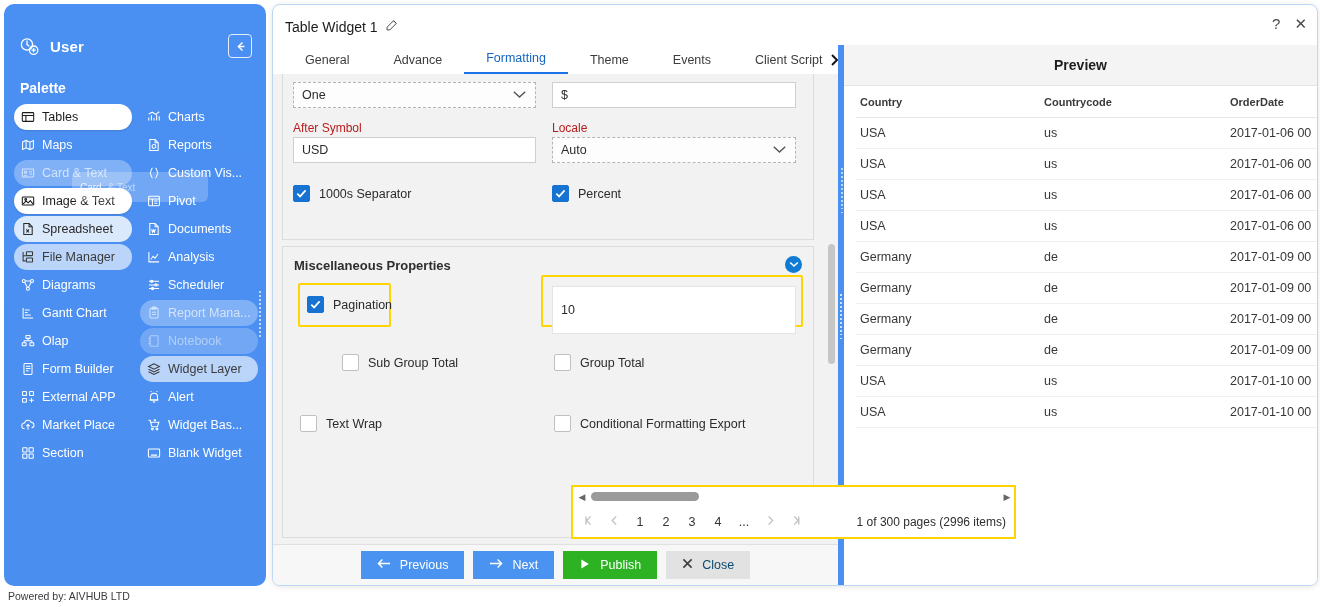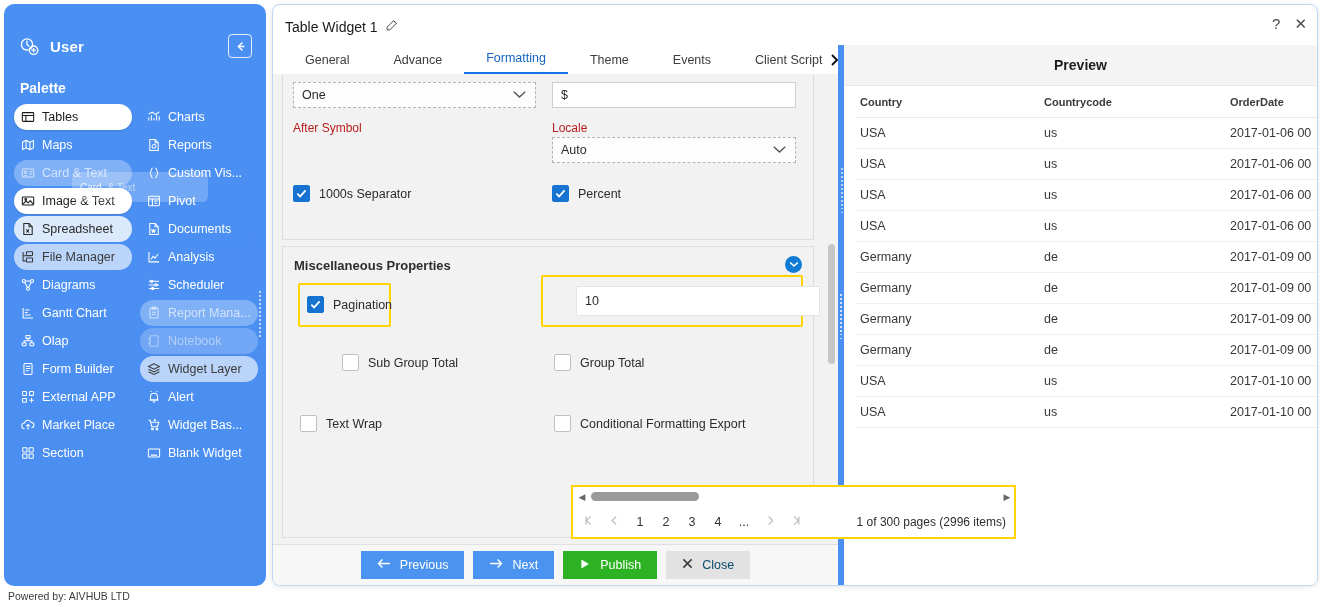--- a/index.html
+++ b/index.html
@@ -513,20 +513,23 @@
           <svg width="15" height="9" viewBox="0 0 15 9" fill="none" stroke="#555" stroke-width="1.4">
               <path d="M1.8 1.8l5.7 5.2 5.7-5.2"></path>
             </svg>
         </span>
       </div>
       <div class="inp" style="left:279px;top:8px;width:244px;">
         <span>$</span>
       </div>
 
       <div class="fld-label" style="left:20px;top:47px;">After Symbol</div>
+      <div class="inp" style="left:20px;top:63px;width:243px;">
+        <span>USD</span>
+      </div>
       <div class="fld-label" style="left:279px;top:47px;">Locale</div>
       <div class="inp dashed" style="left:279px;top:63px;width:244px;">
         <span>Auto</span>
         <span class="chev">
           <svg width="15" height="9" viewBox="0 0 15 9" fill="none" stroke="#555" stroke-width="1.4">
               <path d="M1.8 1.8l5.7 5.2 5.7-5.2"></path>
             </svg>
         </span>
       </div>
 
@@ -559,21 +562,21 @@
       <div class="cb-row" style="left:34px;top:222px;">
         <span class="cb on">
           <svg width="11" height="9" viewBox="0 0 11 9" fill="none" stroke="#fff" stroke-width="1.7">
               <path d="M1.3 4.6l2.8 2.8L9.6 1.4"></path>
             </svg>
         </span>
         <span>Pagination</span>
       </div>
 
       <div class="hl-box" style="left:268px;top:201px;width:262px;height:52px;"></div>
-      <div class="inp" style="left:279px;top:212px;width:244px;height:30px;border-color:#e4e4e4;margin-left:24px;">
+      <div class="inp" style="left:279px;top:212px;width:244px;height:48px;border-color:#e4e4e4;">
         <span>10</span>
       </div>
 
       <div class="cb-row" style="left:27px;top:280px;margin-left:42px;">
         <span class="cb"></span>
         <span>Sub Group Total</span>
       </div>
       <div class="cb-row" style="left:281px;top:280px;">
         <span class="cb"></span>
         <span>Group Total</span>

